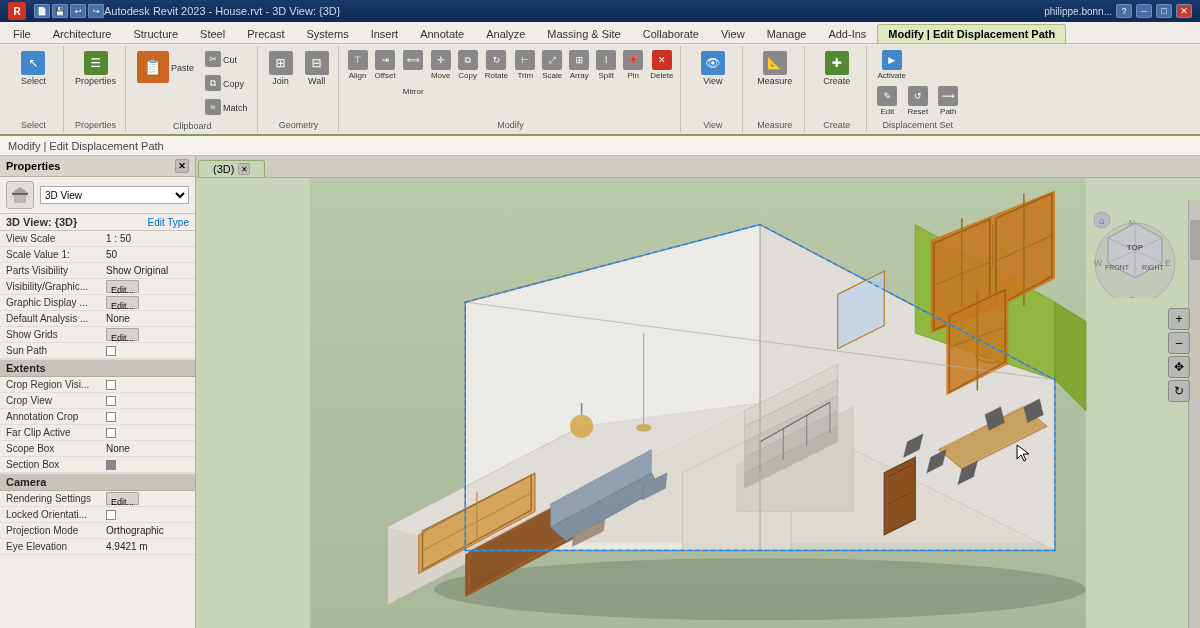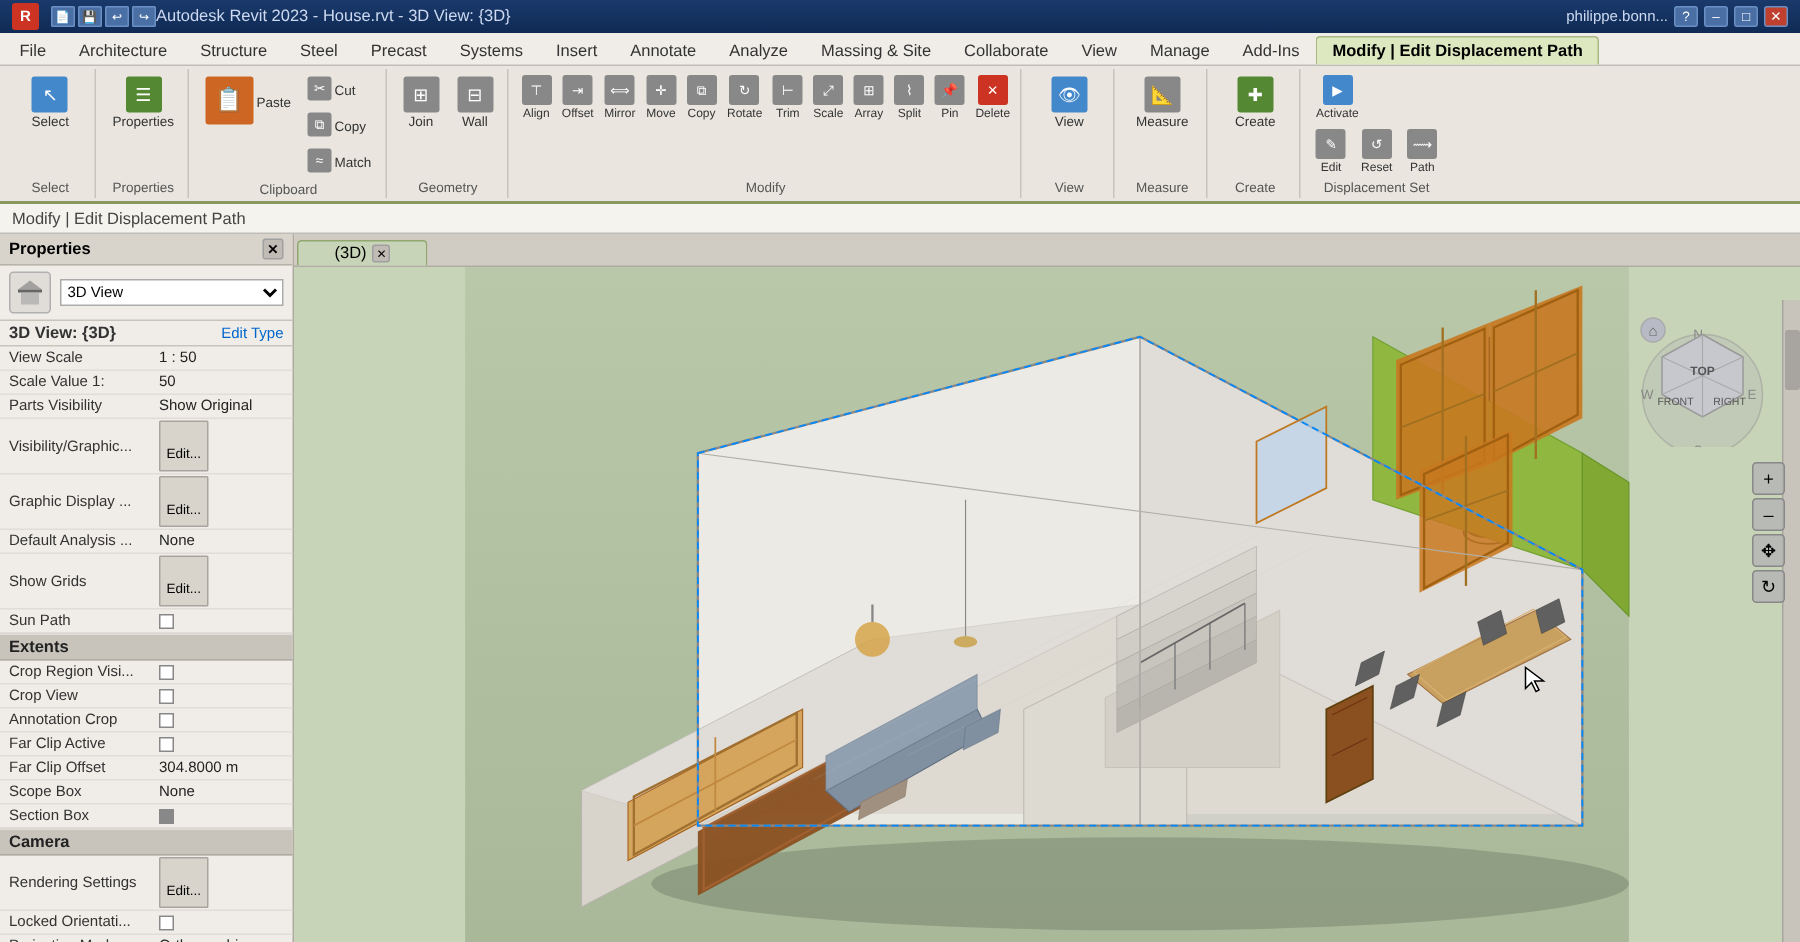--- a/index.html
+++ b/index.html
@@ -218,21 +218,21 @@
     }
     .prop-value {
       flex: 1;
       font-size: 10px;
       color: #222;
     }
     .prop-edit-btn {
       background: #d8d4cc;
       border: 1px solid #a8a4a0;
       font-size: 9px;
-      padding: 16px 4px;
+      padding: 4px 4px;
       height: 13px;
       cursor: pointer;
       border-radius: 1px;
     }
     .prop-checkbox {
       width: 10px;
       height: 10px;
       border: 1px solid #888;
       background: white;
     }
@@ -251,21 +251,21 @@
       right: 0;
       height: 22px;
       background: #d0ccc4;
       display: flex;
       align-items: flex-end;
       padding: 0 2px;
       border-bottom: 1px solid #b0aca4;
       z-index: 10;
     }
     .viewport-tab {
-      padding: 2px 24px;
+      padding: 2px 14px;
       background: #e8e4dc;
       border: 1px solid #b0aca4;
       border-bottom: none;
       border-radius: 3px 3px 0 0;
       font-size: 11px;
       cursor: pointer;
       display: flex;
       align-items: center;
       gap: 4px;
     }
@@ -459,21 +459,21 @@
       <div class="ribbon-btn" style="min-width:unset;padding:1px 2px;">
         <div class="ribbon-icon gray" style="width:20px;height:20px;font-size:9px;">⊤</div>
         <span style="font-size:8px;">Align</span>
       </div>
       <div class="ribbon-btn" style="min-width:unset;padding:1px 2px;">
         <div class="ribbon-icon gray" style="width:20px;height:20px;font-size:9px;">⇥</div>
         <span style="font-size:8px;">Offset</span>
       </div>
       <div class="ribbon-btn" style="min-width:unset;padding:1px 2px;">
         <div class="ribbon-icon gray" style="width:20px;height:20px;font-size:9px;">⟺</div>
-        <span style="font-size:8px;">Mirror</span>
+        <span style="font-size:8px;margin-top:16px;">Mirror</span>
       </div>
       <div class="ribbon-btn" style="min-width:unset;padding:1px 2px;">
         <div class="ribbon-icon gray" style="width:20px;height:20px;font-size:9px;">✛</div>
         <span style="font-size:8px;">Move</span>
       </div>
       <div class="ribbon-btn" style="min-width:unset;padding:1px 2px;">
         <div class="ribbon-icon gray" style="width:20px;height:20px;font-size:9px;">⧉</div>
         <span style="font-size:8px;">Copy</span>
       </div>
       <div class="ribbon-btn" style="min-width:unset;padding:1px 2px;">
@@ -639,24 +639,20 @@
         <span class="prop-label">Crop View</span>
         <div class="prop-checkbox"></div>
       </div>
       <div class="prop-row">
         <span class="prop-label">Annotation Crop</span>
         <div class="prop-checkbox"></div>
       </div>
       <div class="prop-row">
         <span class="prop-label">Far Clip Active</span>
         <div class="prop-checkbox"></div>
-      </div>
-      <div class="prop-row">
-        <span class="prop-label">Far Clip Offset</span>
-        <span class="prop-value">304.8000 m</span>
       </div>
       <div class="prop-row">
         <span class="prop-label">Scope Box</span>
         <span class="prop-value">None</span>
       </div>
       <div class="prop-row">
         <span class="prop-label">Section Box</span>
         <div class="prop-checkbox" style="background:#888;"></div>
       </div>
 

